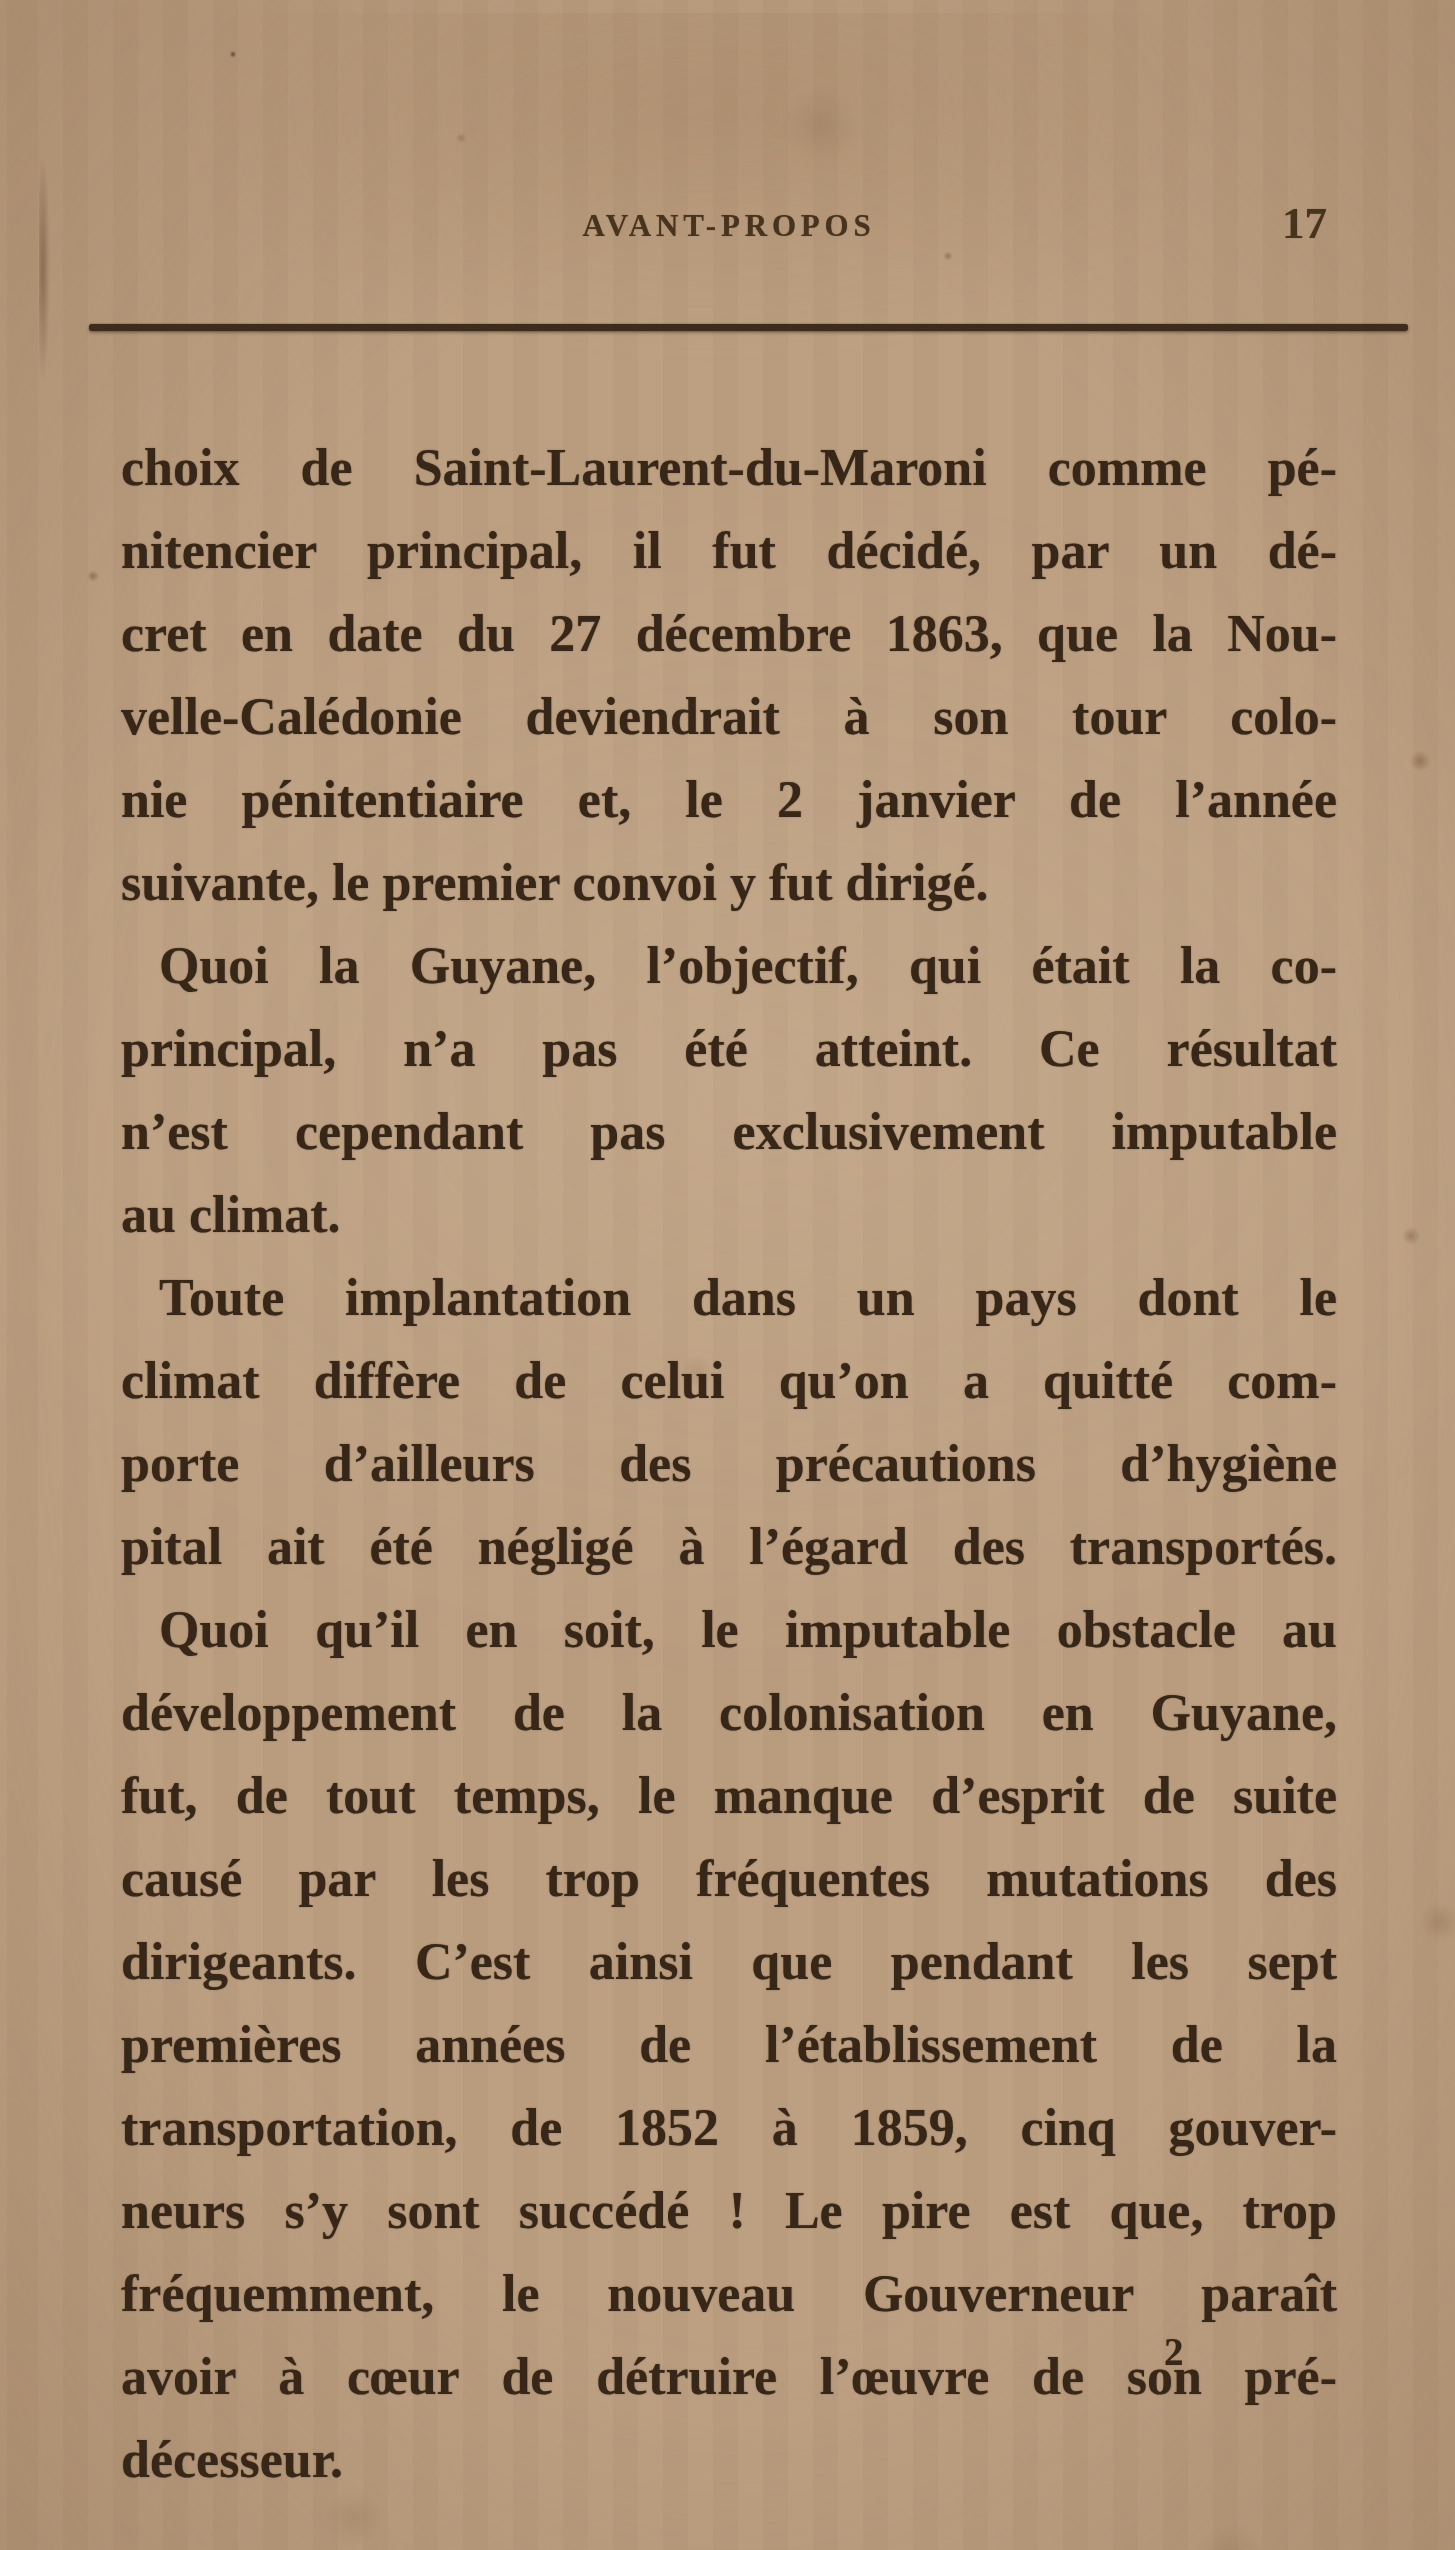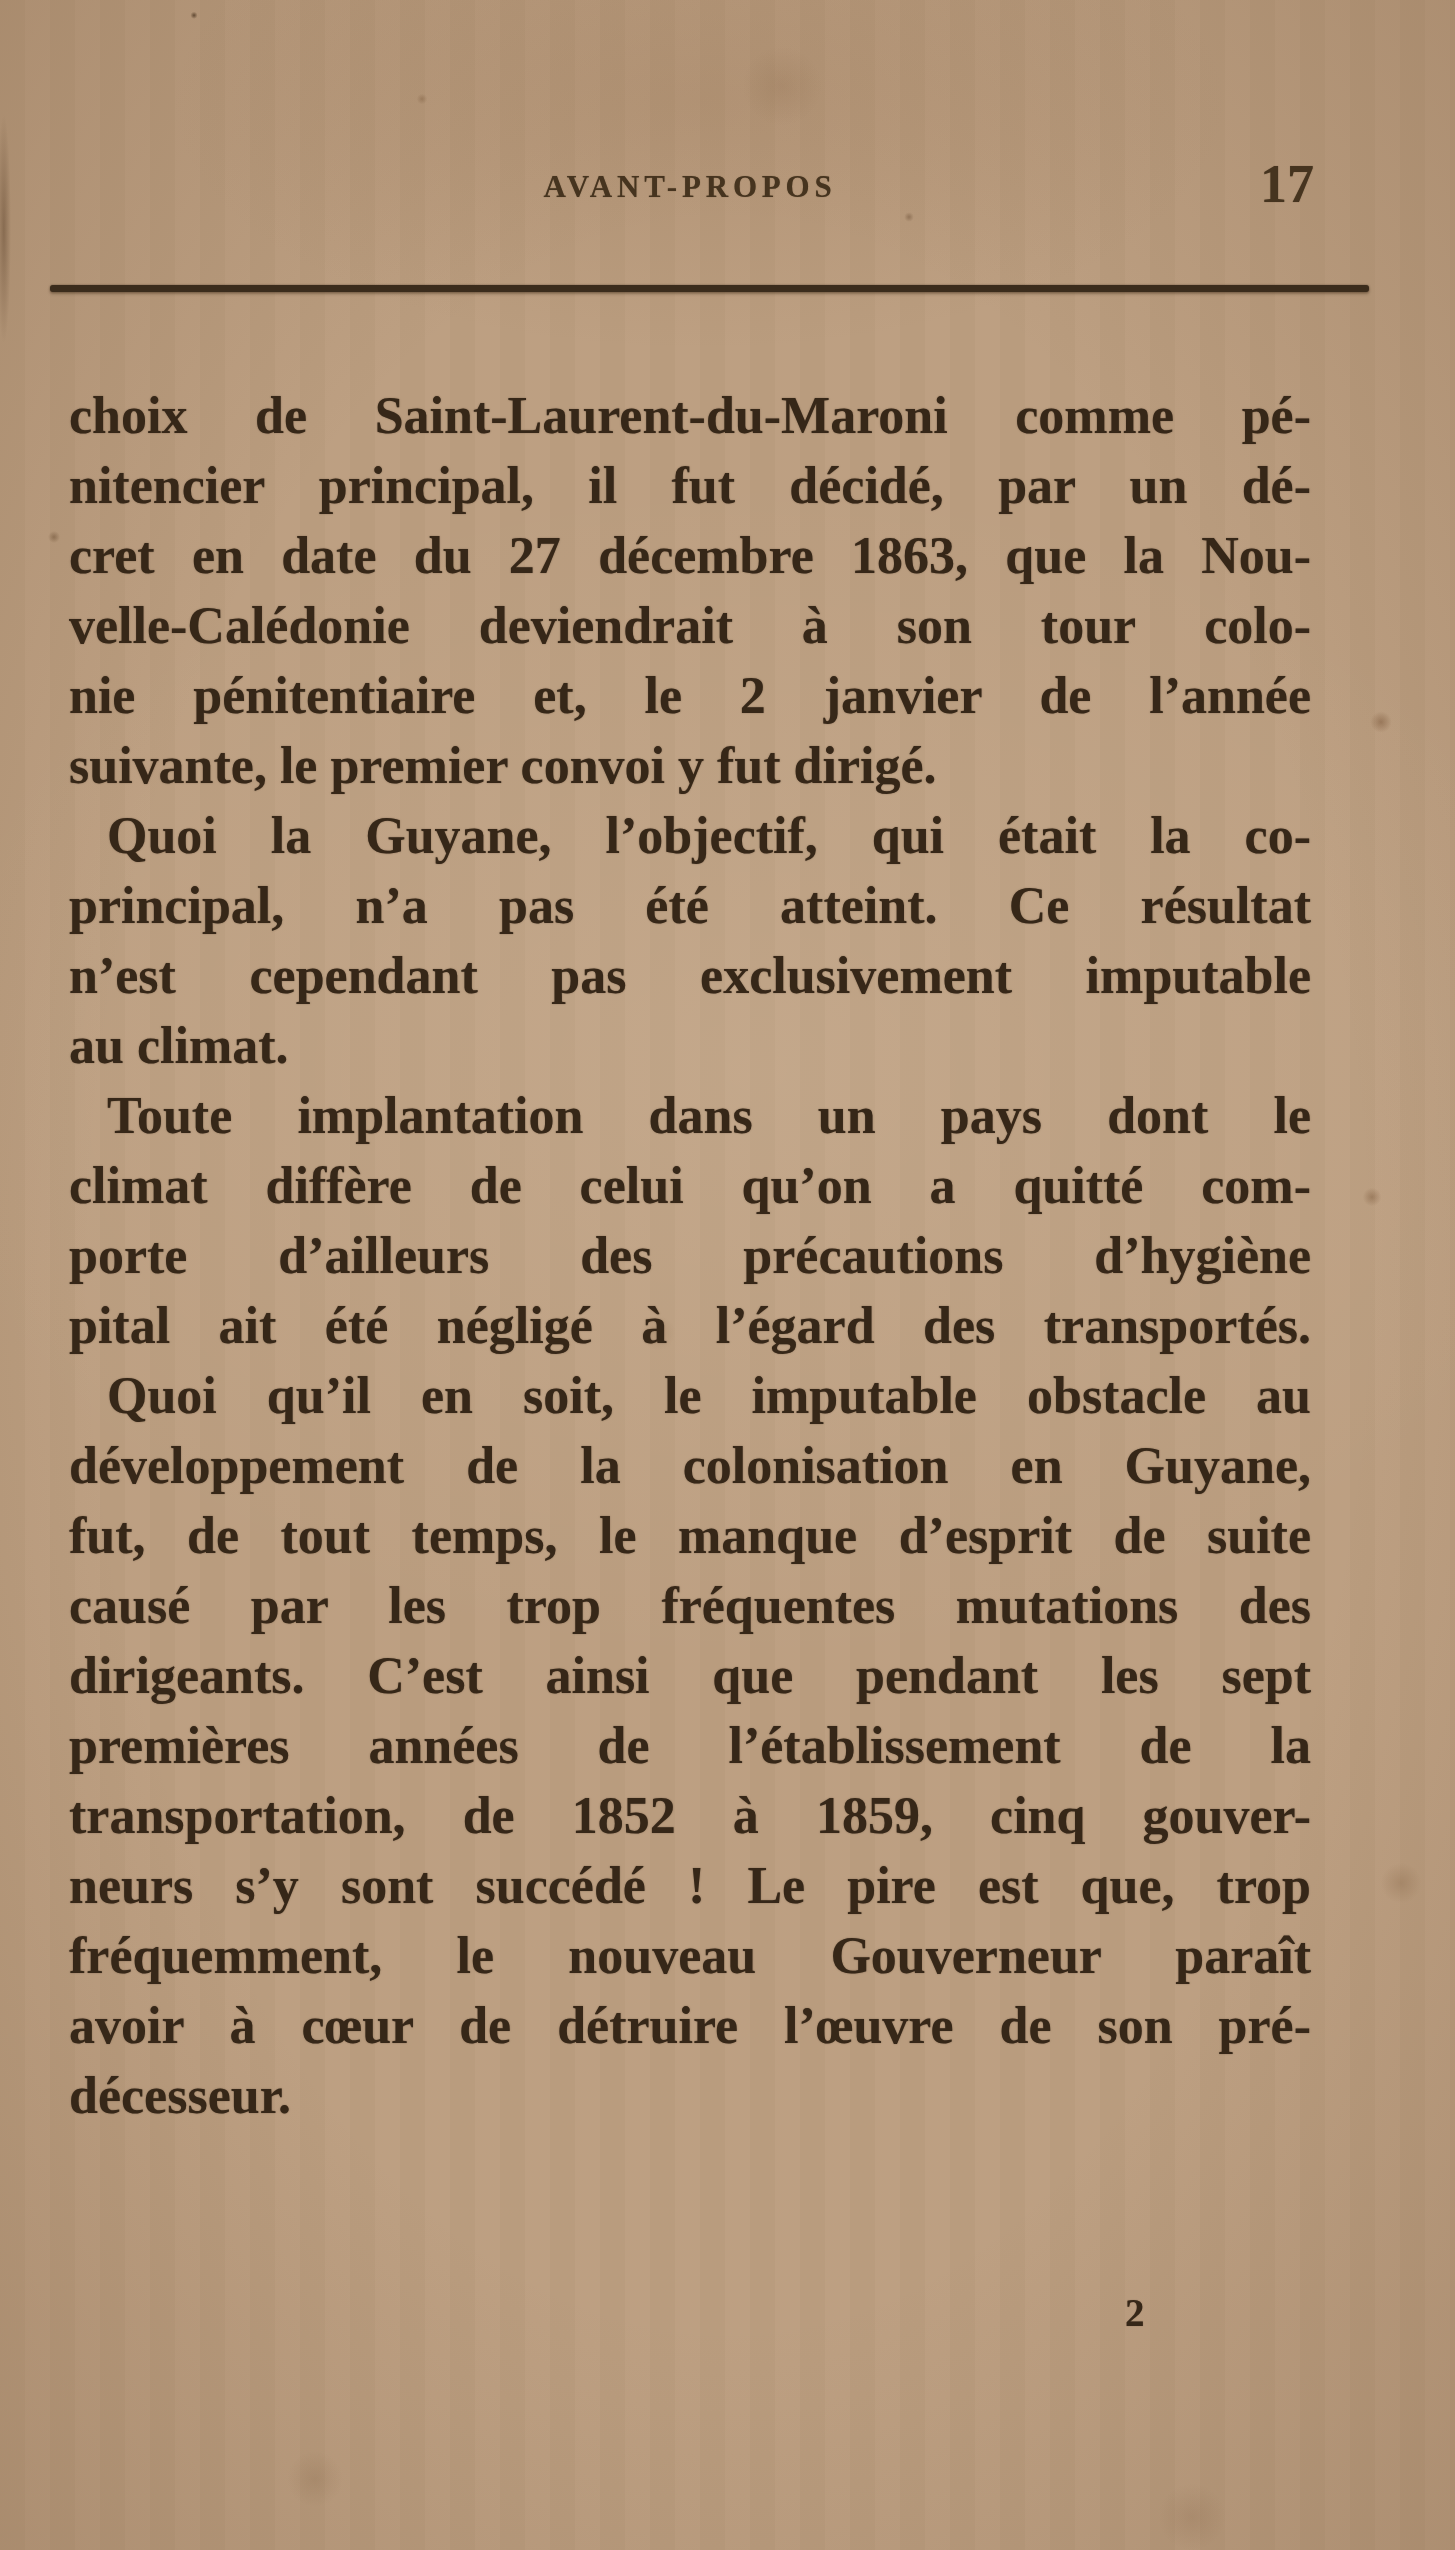--- a/index.html
+++ b/index.html
@@ -1,21 +1,21 @@
 <!DOCTYPE html>
 <html style="--paper: #bc9e80; --ink: #362718; --ink_header: #46341f; --rule: #3b2c1c;"><head>
 <meta charset="utf-8">
 <style>
   :root {
     --paper: #bc9e80;
     --ink: #362718;
     --ink_header: #46341f;
     --rule: #3b2c1c;
   }
-  * { margin: 0; padding: 0; box-sizing: border-box; }
+  * { margin: 13px; padding: 0; box-sizing: border-box; }
   html, body { width: 1456px; height: 2550px; overflow: hidden; }
   body {
     position: relative;
     font-family: "Liberation Serif", "DejaVu Serif", serif;
     background-color: var(--paper);
     background-image:
       radial-gradient(ellipse 858px 400px at 48% 4%, rgba(140,104,72,0.20), transparent 62%),
       radial-gradient(ellipse 1239px 858px at 52% 42%, rgba(255,240,218,0.10), transparent 70%),
       radial-gradient(ellipse 1096px 1811px at 50% 50%, transparent 58%, rgba(108,76,48,0.22) 100%),
       repeating-linear-gradient(90deg, rgba(0,0,0,0.016) 0 25px, rgba(255,255,255,0.016) 25px 50px);
@@ -42,21 +42,21 @@
     text-align: center;
     font-size: 31px; line-height: 42px;
     font-weight: bold;
     letter-spacing: 4.8px;
     color: var(--ink_header);
     text-shadow: 0 0 1px rgba(70,52,31,0.55);
   }
   .page-number {
     position: absolute;
     right: 142px; top: 158px;
-    font-size: 54px; line-height: 53px;
+    font-size: 45px; line-height: 53px;
     font-weight: bold;
     color: var(--ink_header);
     text-shadow: 0 0 1px rgba(70,52,31,0.55);
     font-family: Liberation Serif, serif;
   }
   .header-rule {
     position: absolute;
     left: 50px; top: 285px;
     width: 1319px; height: 6.7px;
     background: var(--rule);

